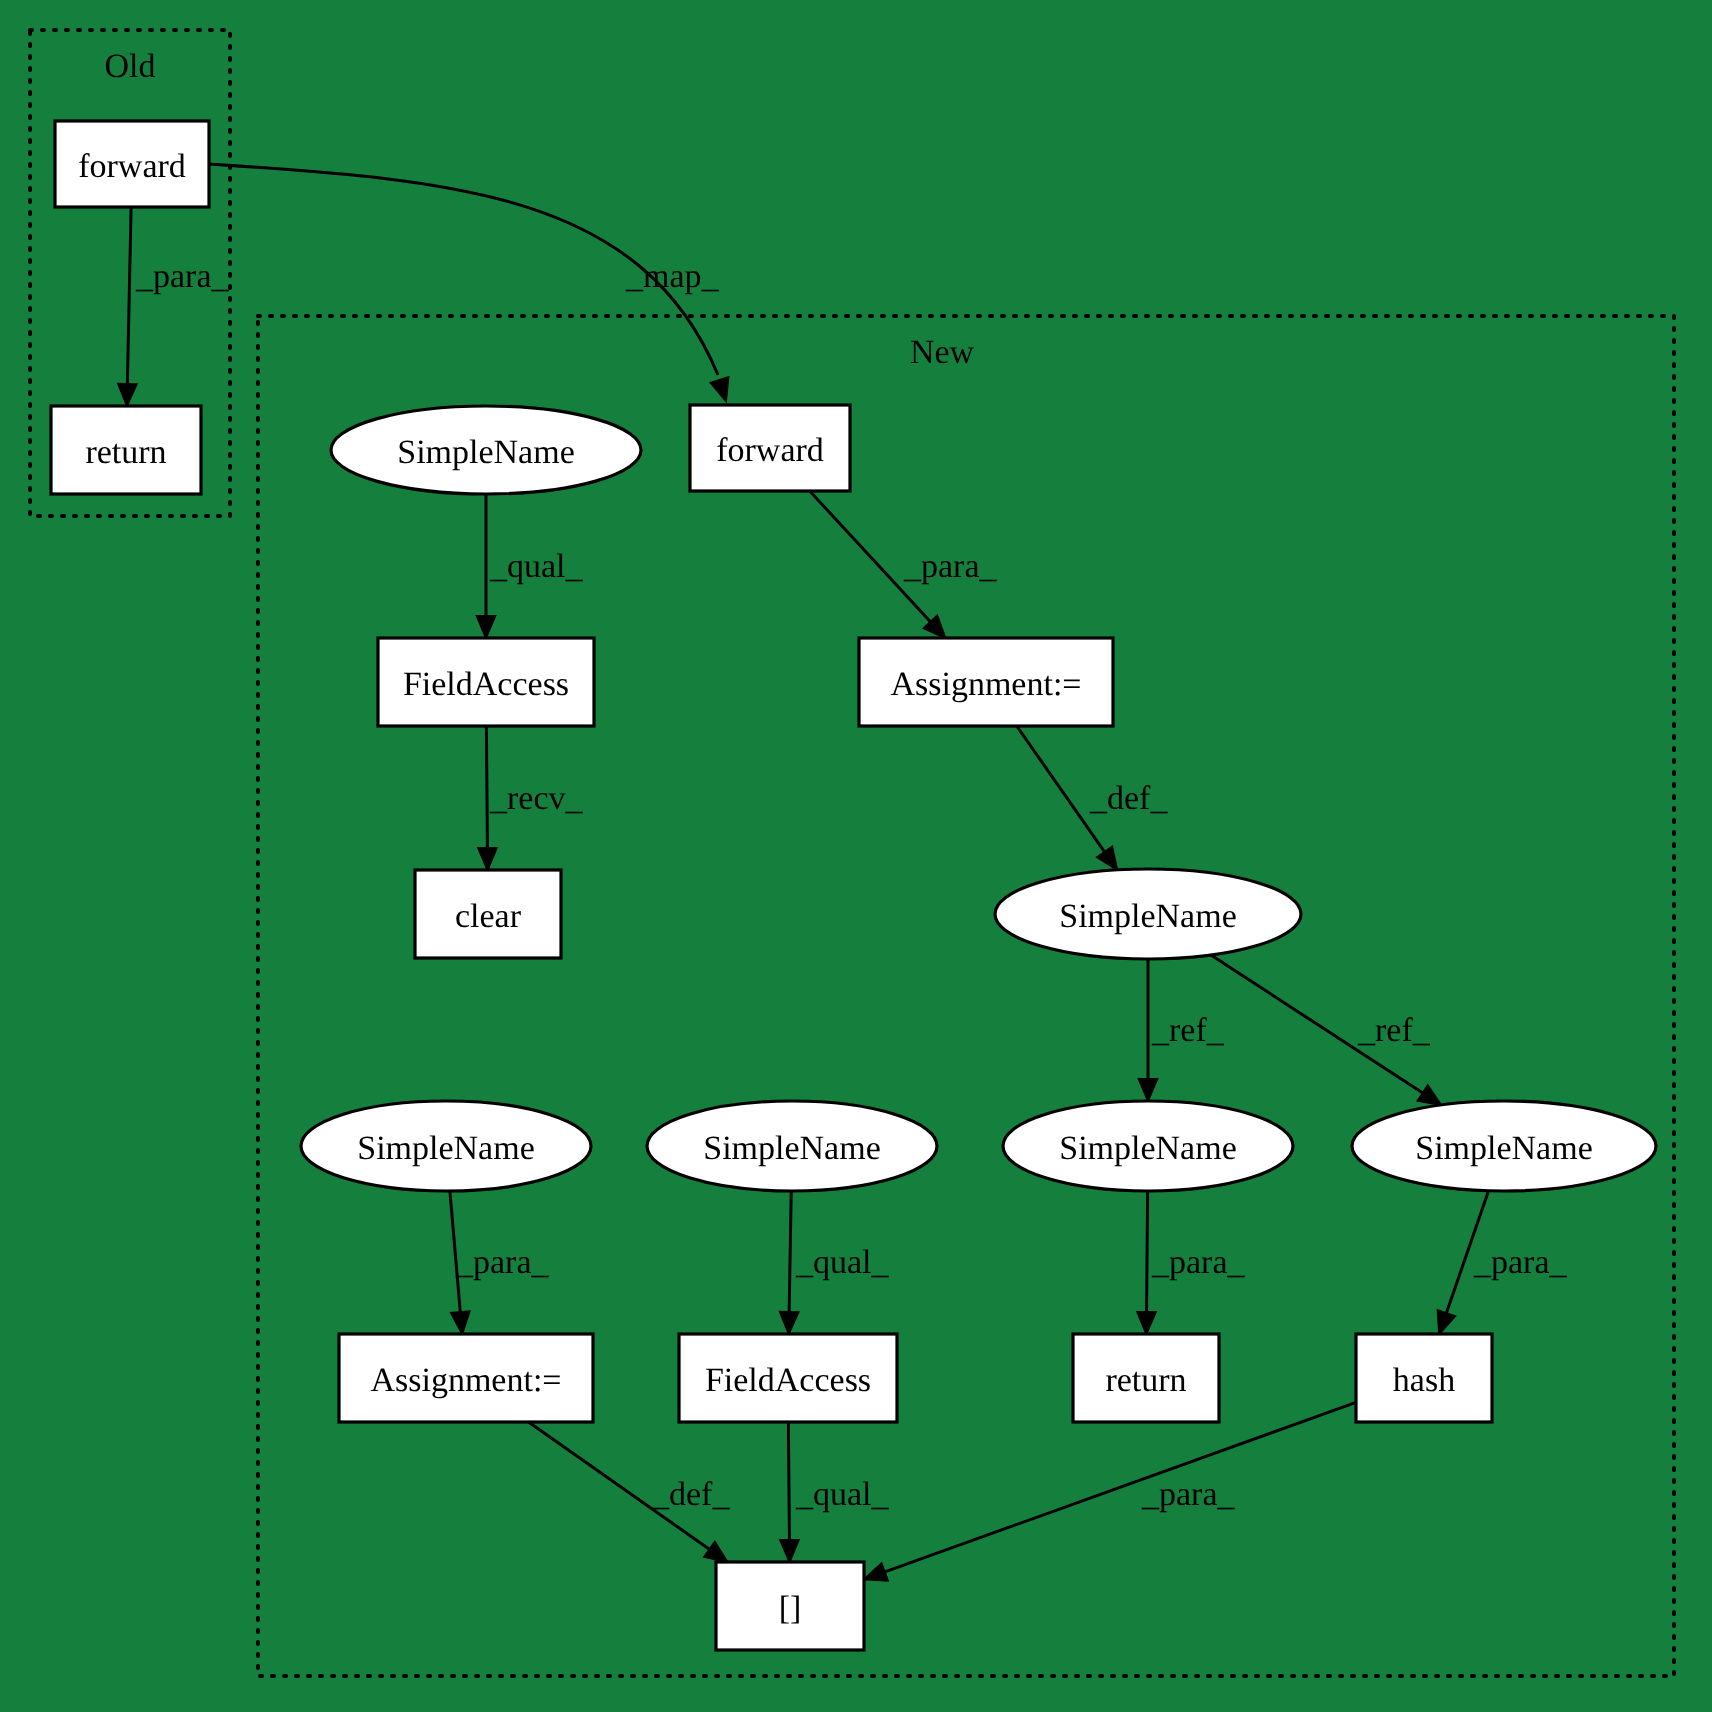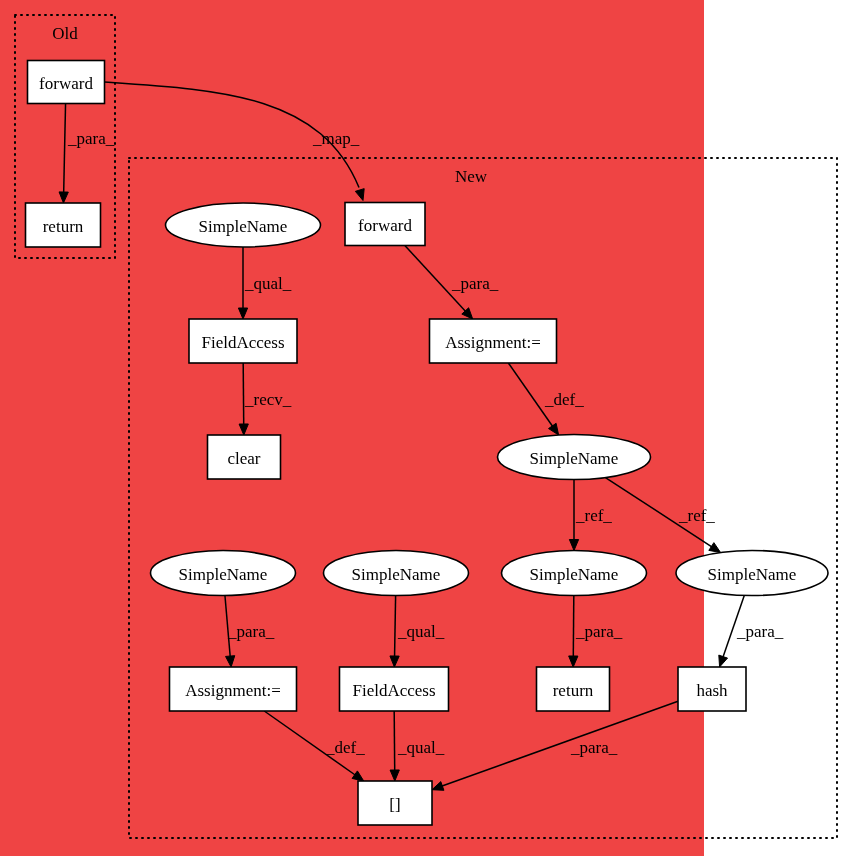--- a/index.html
+++ b/index.html
@@ -2,23 +2,23 @@
 <html><head>
 <meta charset="utf-8">
 <style>
   html, body {
     margin: 0;
     padding: 0;
     background: #ffffff;
   }
   #graph-root {
     position: relative;
-    width: 704px;
+    width: 856px;
     height: 856px;
-    background: #ef4444;
+    background: #15803d;
     font-family: "Liberation Serif", "DejaVu Serif", serif;
   }
   svg#graph-canvas {
     display: block;
     width: 856px;
     height: 856px;
   }
   .cluster-box {
     fill: none;
     stroke: #000000;

